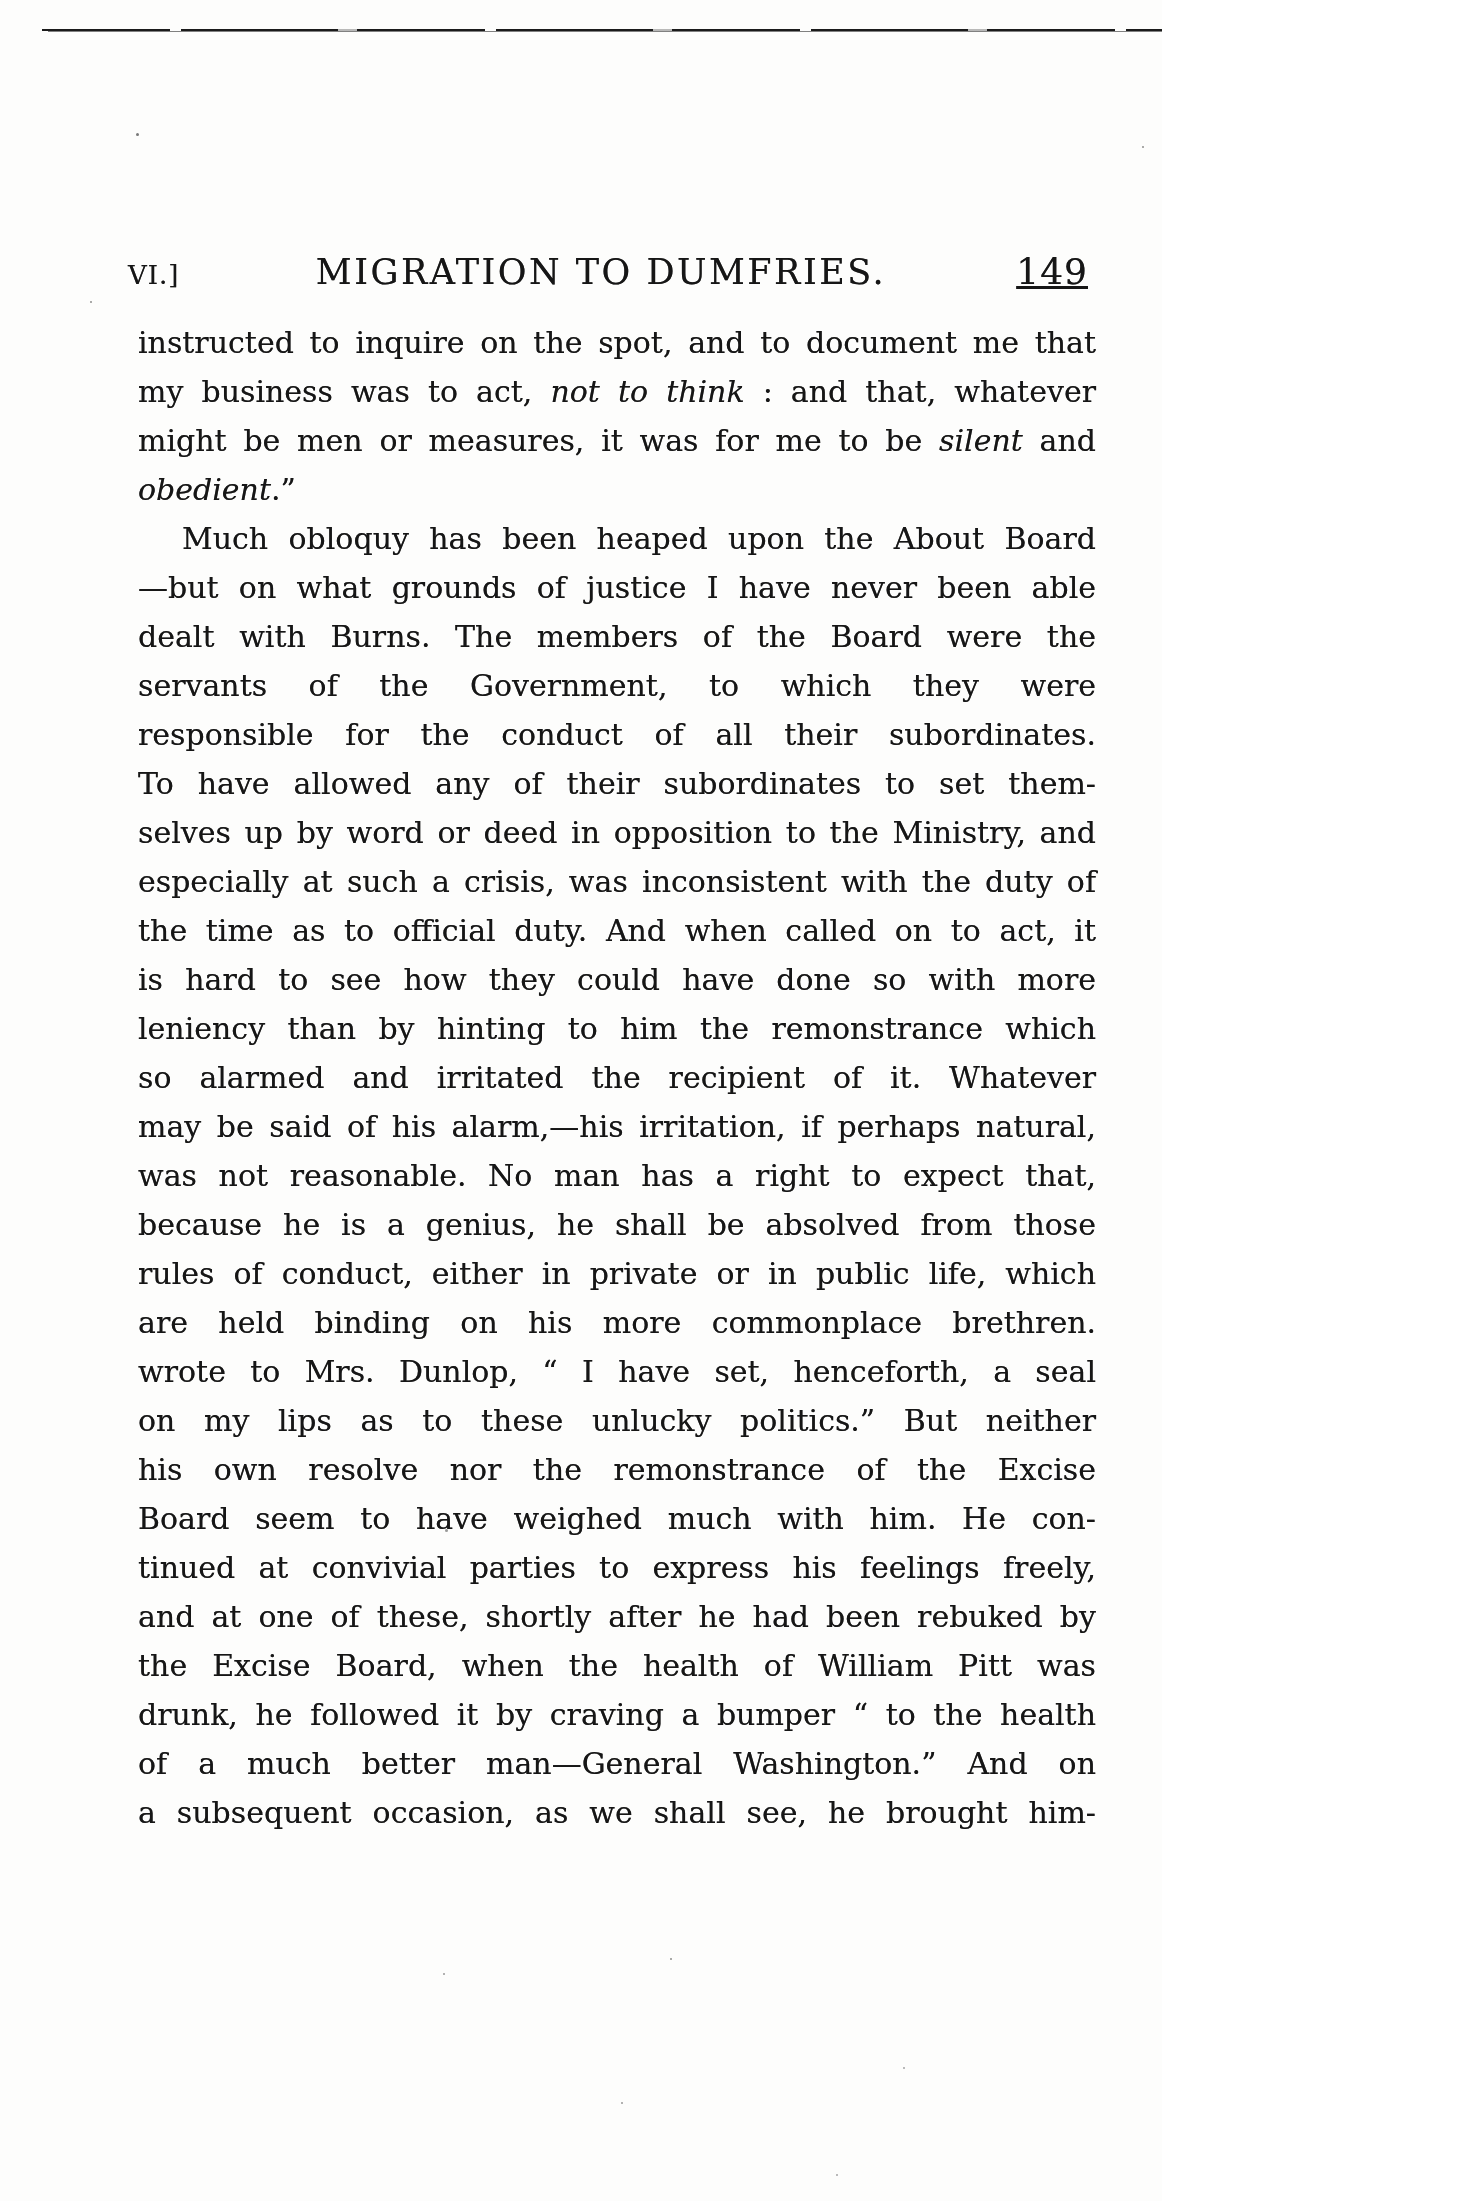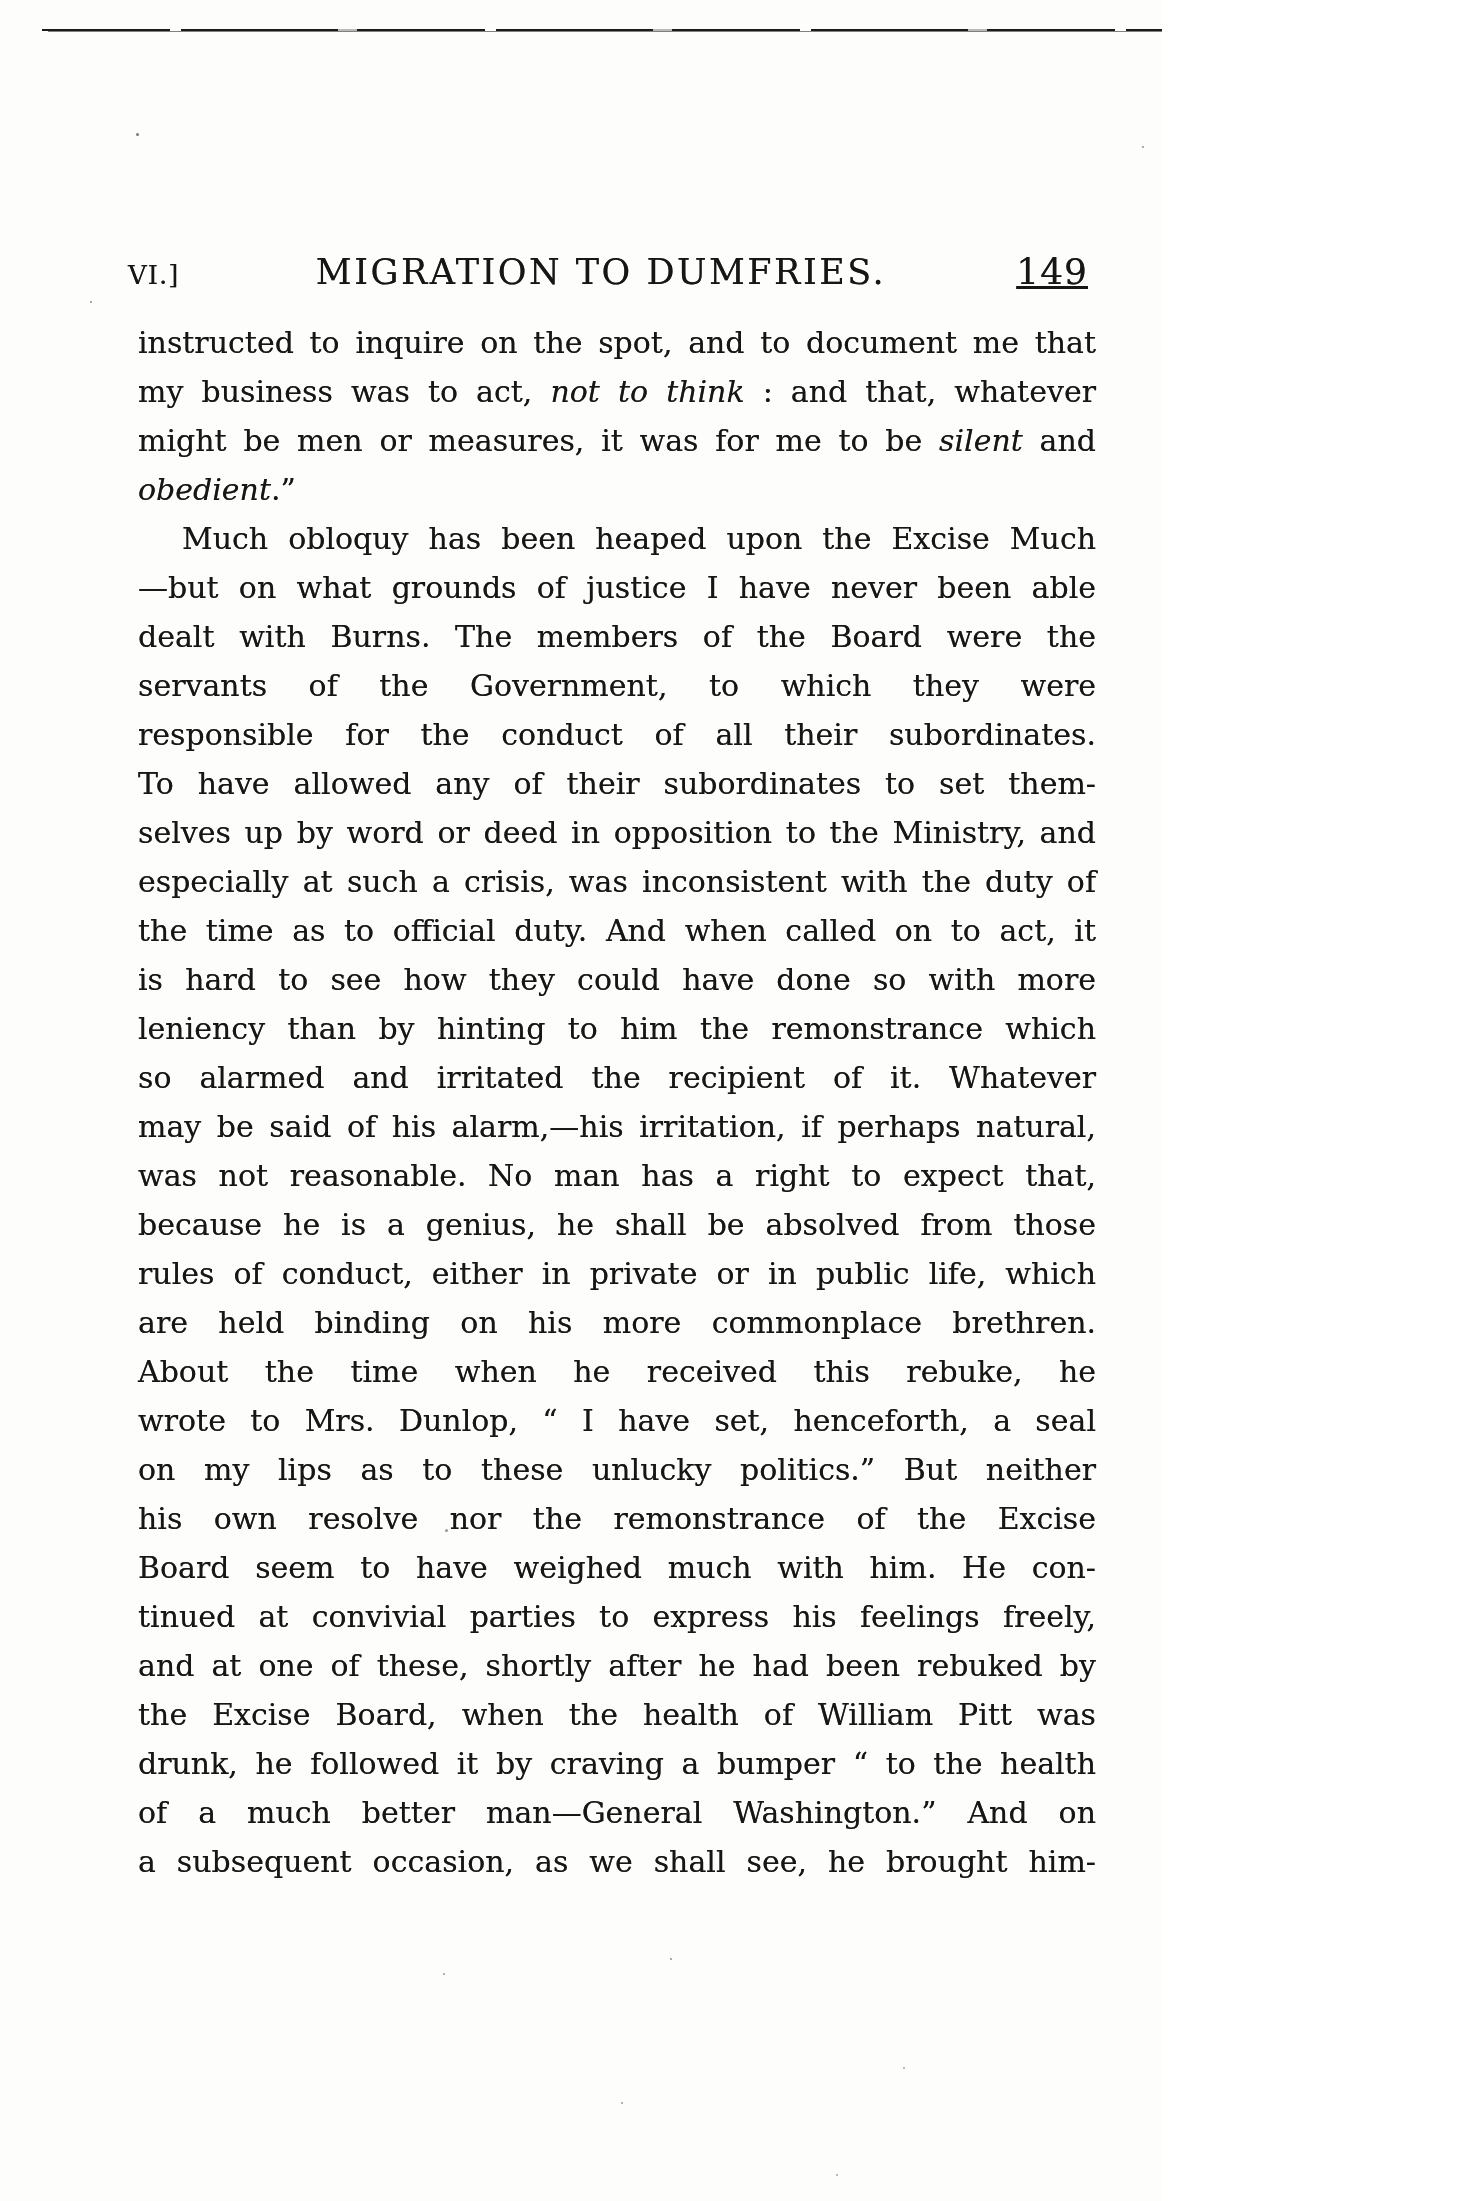--- a/index.html
+++ b/index.html
@@ -70,38 +70,37 @@
     <span class="chapter-marker">VI.]</span>
     <span class="running-title">MIGRATION TO DUMFRIES.</span>
     <span class="page-number">149</span>
   </header>
 
   <main class="text-block" id="body-text">
       <div class="tline"><span>instructed to inquire on the spot, and to document me that</span></div>
       <div class="tline"><span>my business was to act, </span><em>not to think</em><span> : and that, whatever</span></div>
       <div class="tline"><span>might be men or measures, it was for me to be </span><em>silent</em><span> and</span></div>
       <div class="tline endp"><em>obedient</em><span>.”</span></div>
-      <div class="tline indent"><span>Much obloquy has been heaped upon the Excise Much</span></div>
+      <div class="tline indent"><span>Much obloquy has been heaped upon the About Board</span></div>
       <div class="tline"><span>—but on what grounds of justice I have never been able</span></div>
       <div class="tline"><span>dealt with Burns.  The members of the Board were the</span></div>
       <div class="tline"><span>servants of the Government, to which they were</span></div>
       <div class="tline"><span>responsible for the conduct of all their subordinates.</span></div>
       <div class="tline"><span>To have allowed any of their subordinates to set them-</span></div>
       <div class="tline"><span>selves up by word or deed in opposition to the Ministry, and</span></div>
       <div class="tline"><span>especially at such a crisis, was inconsistent with the duty of</span></div>
       <div class="tline"><span>the time as to official duty.  And when called on to act, it</span></div>
       <div class="tline"><span>is hard to see how they could have done so with more</span></div>
       <div class="tline"><span>leniency than by hinting to him the remonstrance which</span></div>
       <div class="tline"><span>so alarmed and irritated the recipient of it.  Whatever</span></div>
       <div class="tline"><span>may be said of his alarm,—his irritation, if perhaps natural,</span></div>
       <div class="tline"><span>was not reasonable.  No man has a right to expect that,</span></div>
       <div class="tline"><span>because he is a genius, he shall be absolved from those</span></div>
       <div class="tline"><span>rules of conduct, either in private or in public life, which</span></div>
       <div class="tline"><span>are held binding on his more commonplace brethren.</span></div>
-      <div class="tline"><span>About the time when he received this rebuke, he</span></div>
       <div class="tline"><span>wrote to Mrs. Dunlop, “ I have set, henceforth, a seal</span></div>
       <div class="tline"><span>on my lips as to these unlucky politics.”  But neither</span></div>
       <div class="tline"><span>his own resolve nor the remonstrance of the Excise</span></div>
       <div class="tline"><span>Board seem to have weighed much with him.  He con-</span></div>
       <div class="tline"><span>tinued at convivial parties to express his feelings freely,</span></div>
       <div class="tline"><span>and at one of these, shortly after he had been rebuked by</span></div>
       <div class="tline"><span>the Excise Board, when the health of William Pitt was</span></div>
       <div class="tline"><span>drunk, he followed it by craving a bumper “ to the health</span></div>
       <div class="tline"><span>of a much better man—General Washington.”  And on</span></div>
       <div class="tline"><span>a subsequent occasion, as we shall see, he brought him-</span></div>

